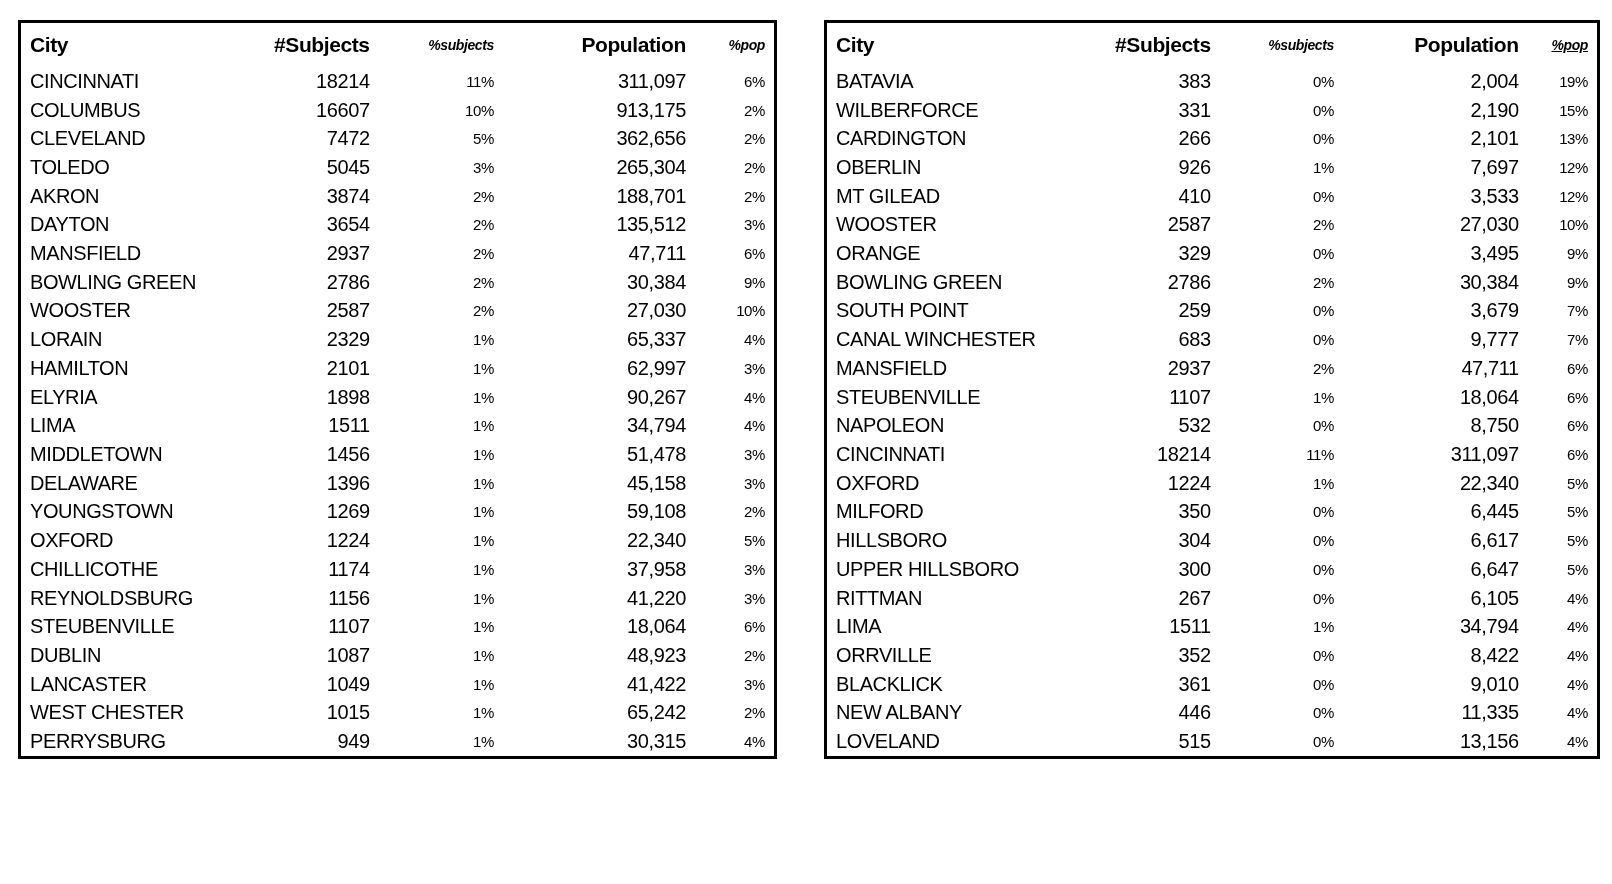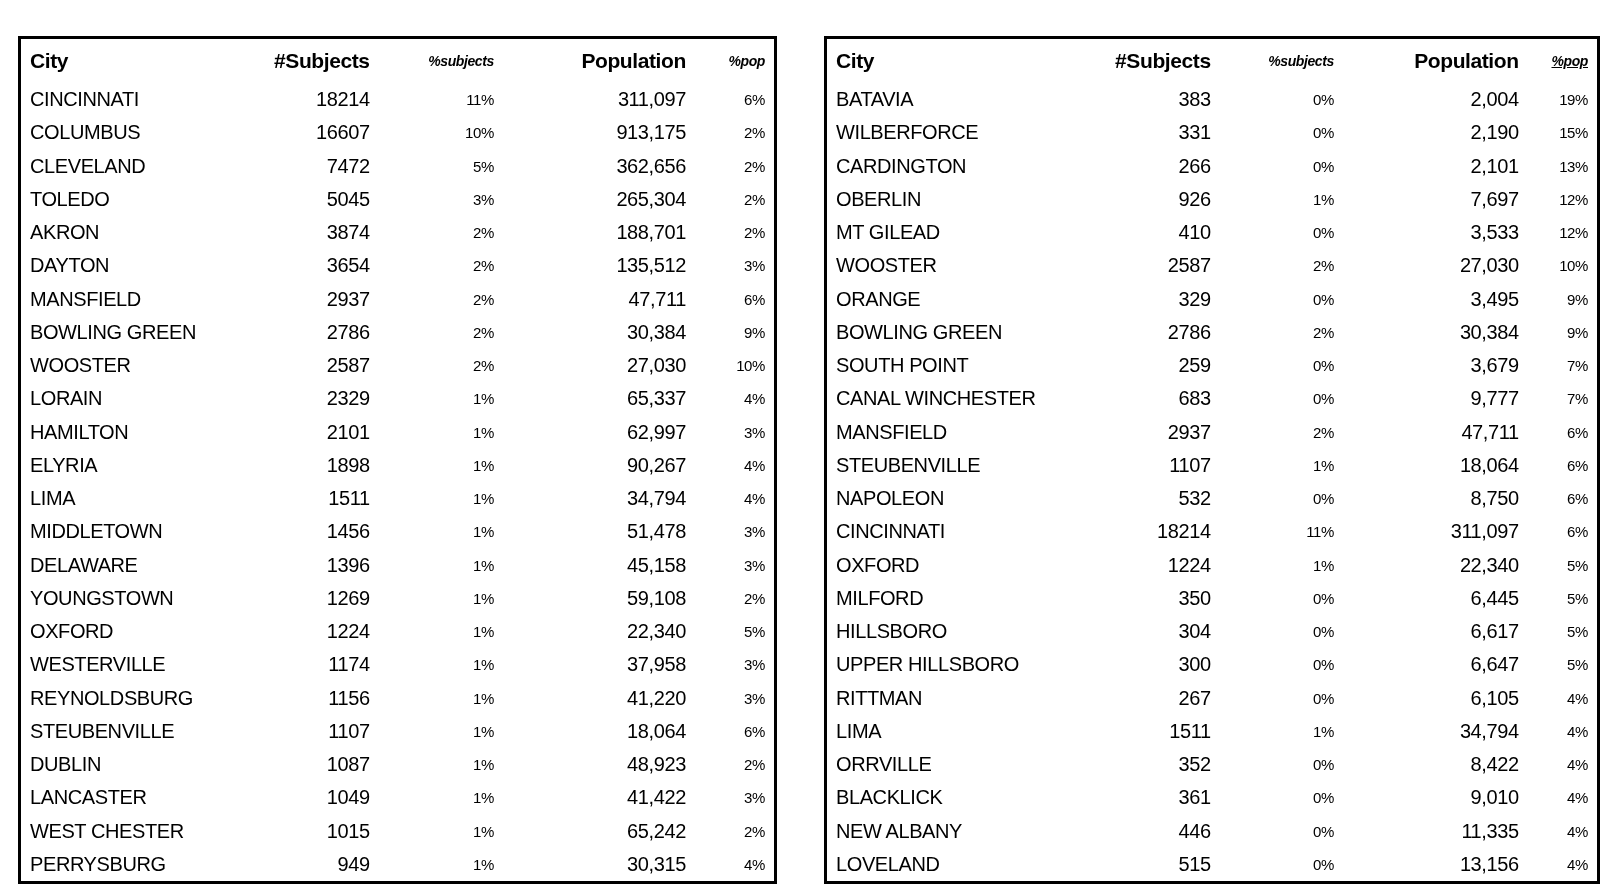--- a/index.html
+++ b/index.html
@@ -8,25 +8,24 @@
     width: 1612px;
     height: 884px;
     background: #ffffff;
     overflow: hidden;
     font-family: "Liberation Sans", sans-serif;
     color: #000000;
   }
   .table-box {
     position: absolute;
     top: 20px;
-    height: 848px;
+    height: 739px;
     border: 3px solid #000000;
     background: #ffffff;
     box-sizing: border-box;
-    margin-top: 16px;
   }
   #table-left  { left: 18px;  width: 759px; }
   #table-right { left: 824px; width: 776px; }
 
   table {
     width: 100%;
     height: 100%;
     border-collapse: collapse;
     table-layout: fixed;
   }
@@ -199,21 +198,21 @@
           <td class="pct a-right">2%</td>
         </tr>
         <tr>
           <td class="city a-left">OXFORD</td>
           <td class="num a-right">1224</td>
           <td class="pct a-right">1%</td>
           <td class="num a-right">22,340</td>
           <td class="pct a-right">5%</td>
         </tr>
         <tr>
-          <td class="city a-left">WESTERVILLE</td>
+          <td class="city a-left">CHILLICOTHE</td>
           <td class="num a-right">1174</td>
           <td class="pct a-right">1%</td>
           <td class="num a-right">37,958</td>
           <td class="pct a-right">3%</td>
         </tr>
         <tr>
           <td class="city a-left">REYNOLDSBURG</td>
           <td class="num a-right">1156</td>
           <td class="pct a-right">1%</td>
           <td class="num a-right">41,220</td>

